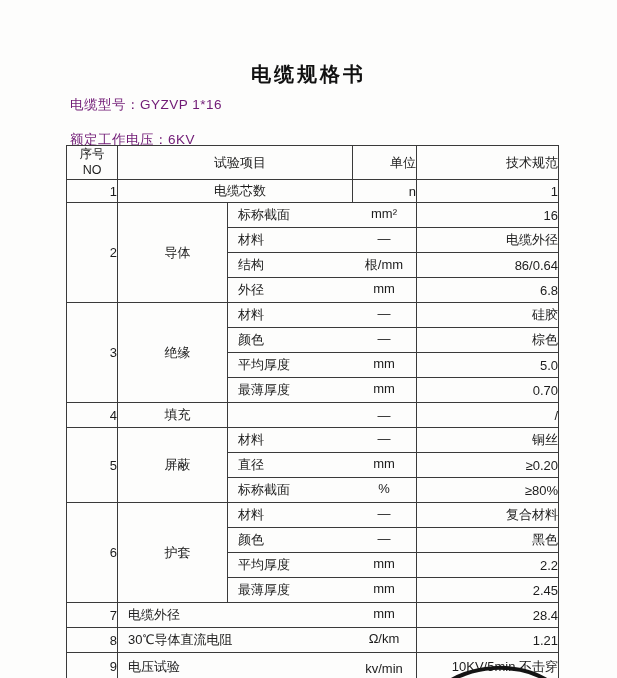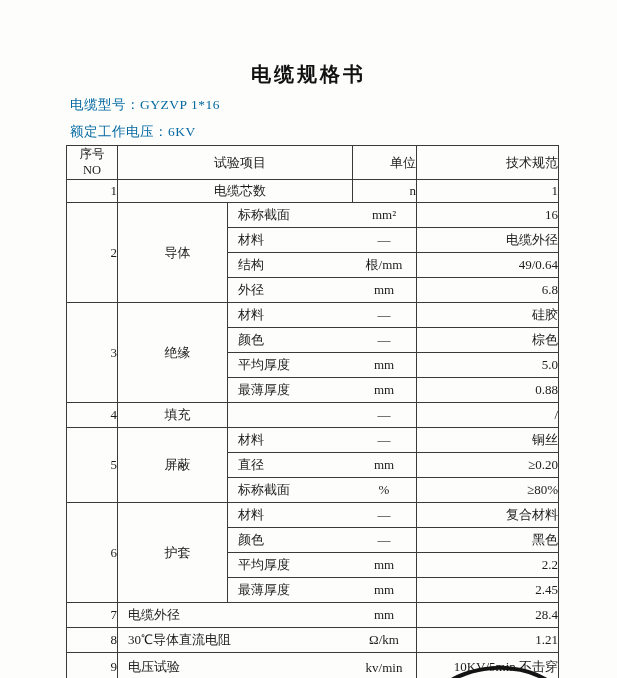--- a/index.html
+++ b/index.html
@@ -1,32 +1,32 @@
 <!DOCTYPE html>
 <html><head>
 <meta charset="utf-8">
 <style>
   html,body { margin:0; padding:0; background:#ffffff; }
   .page {
     position:relative;
     width:617px; height:678px;
     background:#fdfdfc;
     overflow:hidden;
-    font-family:Liberation Serif, serif;
+    font-family:Liberation Sans, sans-serif;
     color:#1e1e1e;
   }
   .doc-title {
     position:absolute; top:61px; left:0; right:0;
     text-align:center;
     font-size:20px; font-weight:700; letter-spacing:3px;
     color:#111;
   }
-  .meta-line { position:absolute; left:70px; font-size:13.5px; color:#0369a1; letter-spacing:0.5px; }
+  .meta-line { position:absolute; left:70px; font-size:13.5px; color:#701a75; letter-spacing:0.5px; }
   .meta-model { top:96px; }
-  .meta-voltage { top:123px; }
+  .meta-voltage { top:131px; }
 
   table.spec {
     position:absolute; left:66px; top:145px;
     width:492px;
     border-collapse:collapse; table-layout:fixed;
     font-size:13px; color:#1c1c1c;
   }
   table.spec td {
     border:1px solid #3a3a3a;
     padding:0;
@@ -34,21 +34,21 @@
     overflow:hidden;
   }
   tr.rh  { height:34px;padding-left:24px; }
   tr.r1  { height:23px; }
   tr.rr  { height:25px; }
   tr.r9  { height:28px; }
 
   .cc { text-align:right; }
   .cl { text-align:center; padding-left:10px !important; }
   .hdr-no { text-align:center; font-size:12.5px; line-height:1.25; }
-  .flexcell { display:flex; justify-content:space-between; align-items:center; width:100%; }
+  .flexcell { display:flex; justify-content:space-between; width:100%; }
   .flexcell .lbl { padding-left:10px; white-space:nowrap; }
   .flexcell .unit { flex:0 0 64px; text-align:center; white-space:nowrap; }
   .unit-high { align-self:flex-start; padding-top:3px; }
 
   .stamp-arc {
     position:absolute;
     left:421px; top:666px;
     width:142px; height:96px;
     border:4px solid #141414;
     border-radius:50%;
@@ -114,21 +114,21 @@
           </td>
       <td class="cc">电缆外径</td>
     </tr>
     <tr class="rr">
       <td colspan="2">
             <div class="flexcell">
               <span class="lbl">结构</span>
               <span class="unit">根/mm</span>
             </div>
           </td>
-      <td class="cc">49/0.64</td>
+      <td class="cc">86/0.64</td>
     </tr>
     <tr class="rr">
       <td colspan="2">
             <div class="flexcell">
               <span class="lbl">外径</span>
               <span class="unit">mm</span>
             </div>
           </td>
       <td class="cc">6.8</td>
     </tr>
@@ -162,21 +162,21 @@
           </td>
       <td class="cc">5.0</td>
     </tr>
     <tr class="rr">
       <td colspan="2">
             <div class="flexcell">
               <span class="lbl">最薄厚度</span>
               <span class="unit">mm</span>
             </div>
           </td>
-      <td class="cc">0.88</td>
+      <td class="cc">0.70</td>
     </tr>
 
     <tr class="rr">
       <td class="cc">4</td>
       <td class="cl">填充</td>
       <td colspan="2">
             <div class="flexcell">
               <span class="lbl"></span>
               <span class="unit">—</span>
             </div>

